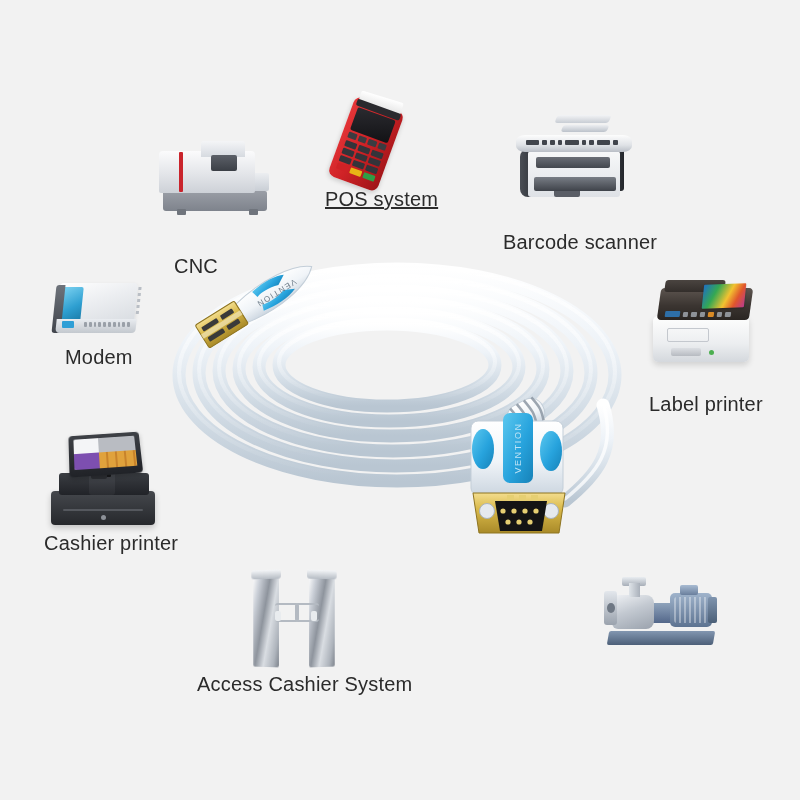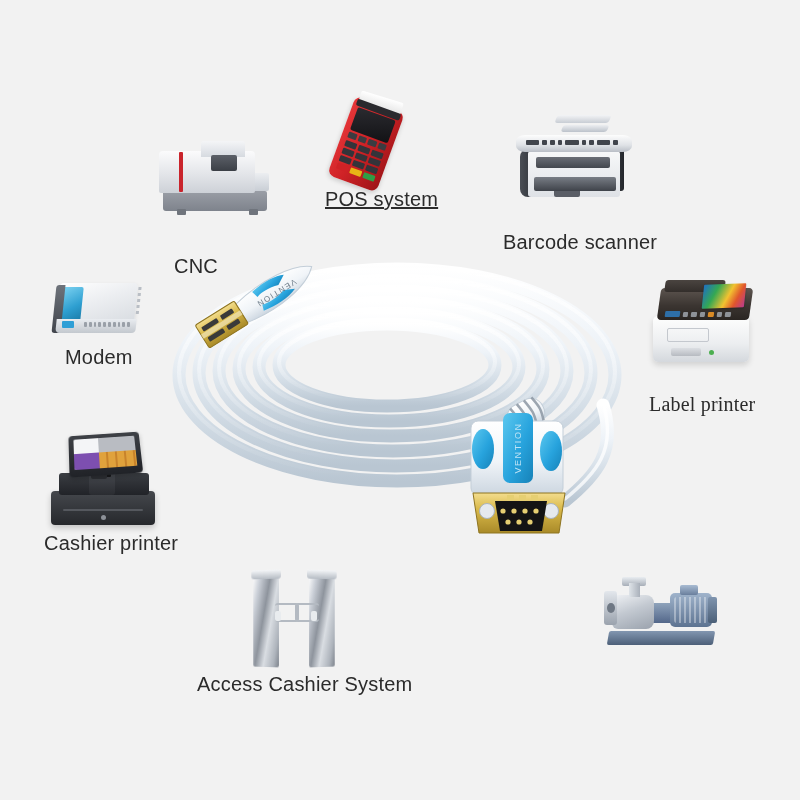--- a/index.html
+++ b/index.html
@@ -763,21 +763,21 @@
         <i></i>
         <i></i>
         <i class="o"></i>
         <i></i>
         <i></i>
       </div>
     <div class="lp-tray"></div>
     <div class="lp-slot"></div>
     <div class="lp-led"></div>
   </div>
-  <div class="app-label" style="left:649px; top:393px;font-family:Liberation Serif, serif;">Label printer</div>
+  <div class="app-label" style="left:649px; top:393px;">Label printer</div>
 
   <div class="app-icon" style="left:45px; top:425px; width:120px; height:105px;">
     <div class="cr-drawer">
         <div class="cr-drawer-line"></div>
         <div class="cr-lock"></div>
       </div>
     <div class="cr-mid"></div>
     <div class="cr-printer">
         <div class="cr-printer-slot"></div>
       </div>

